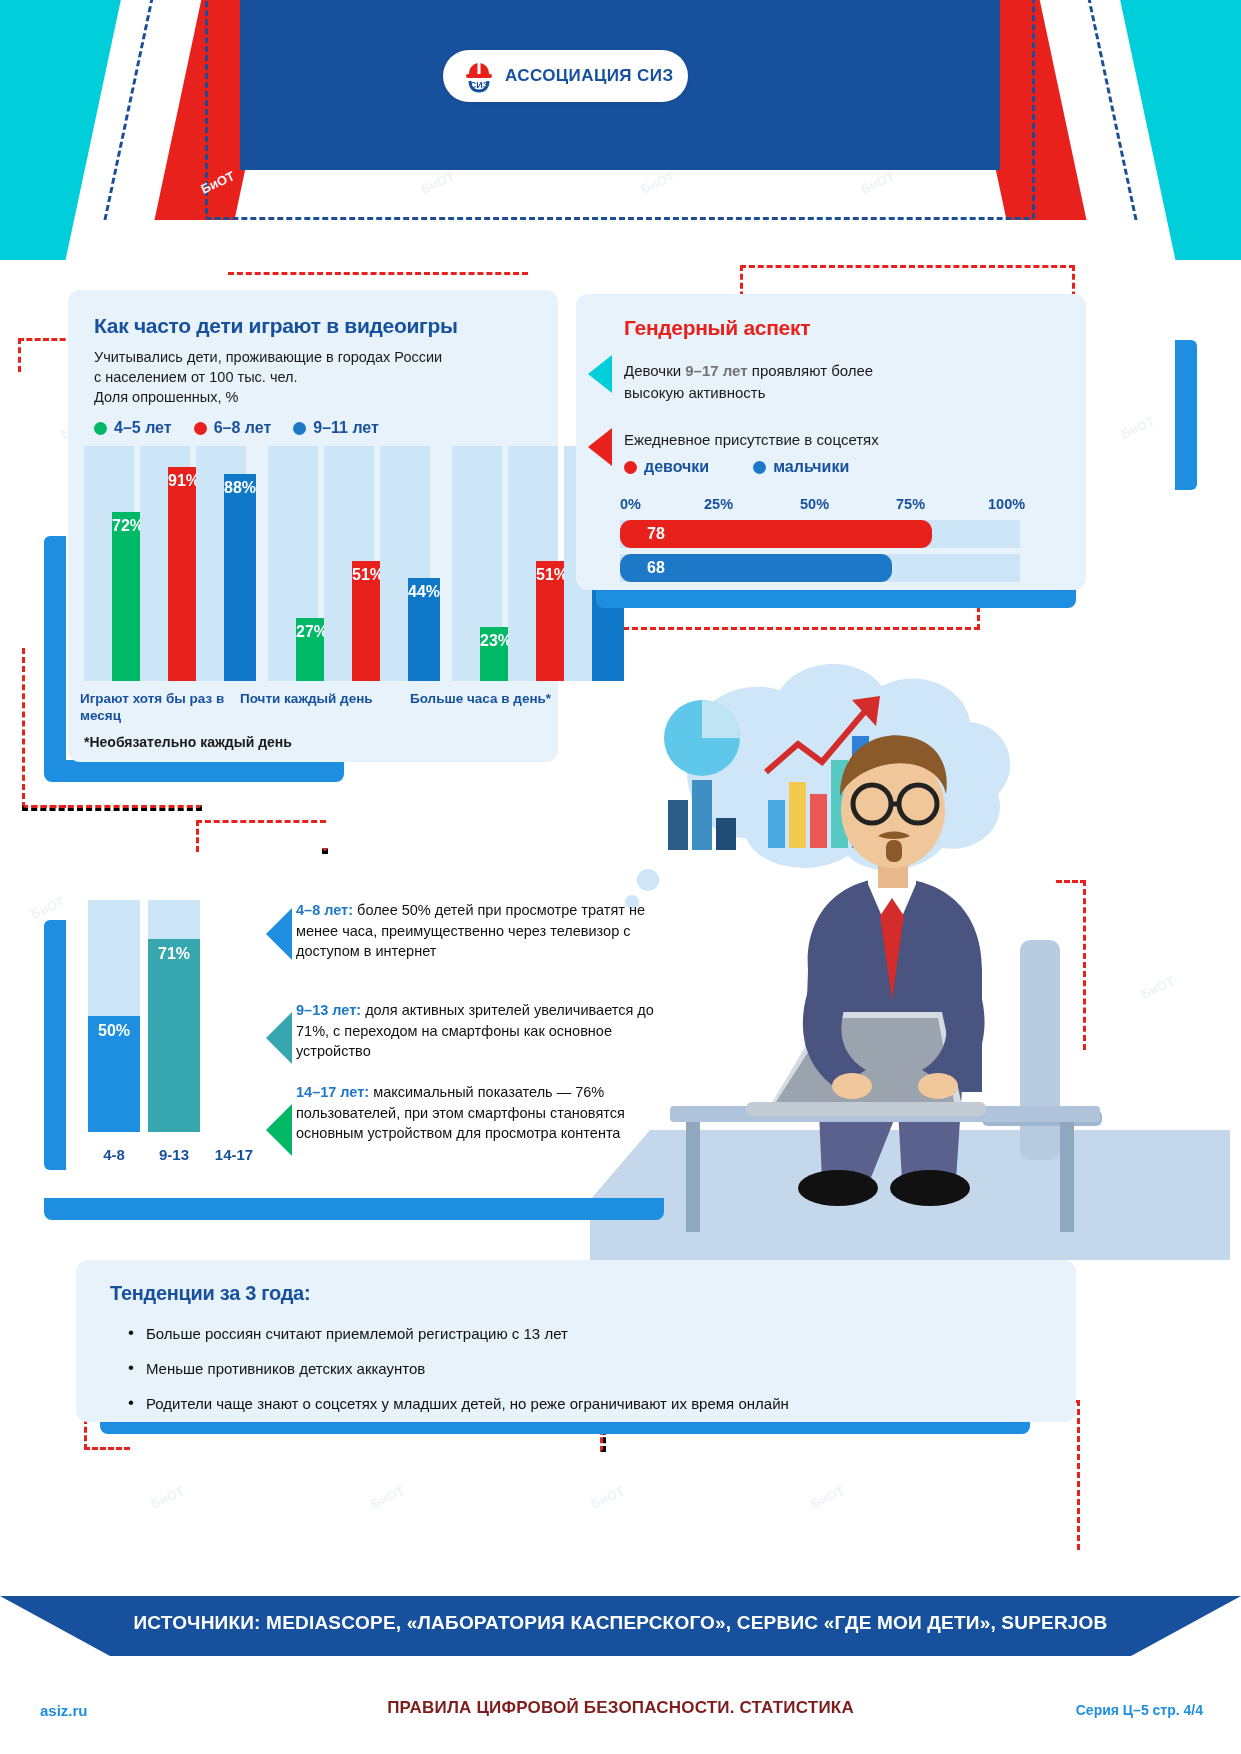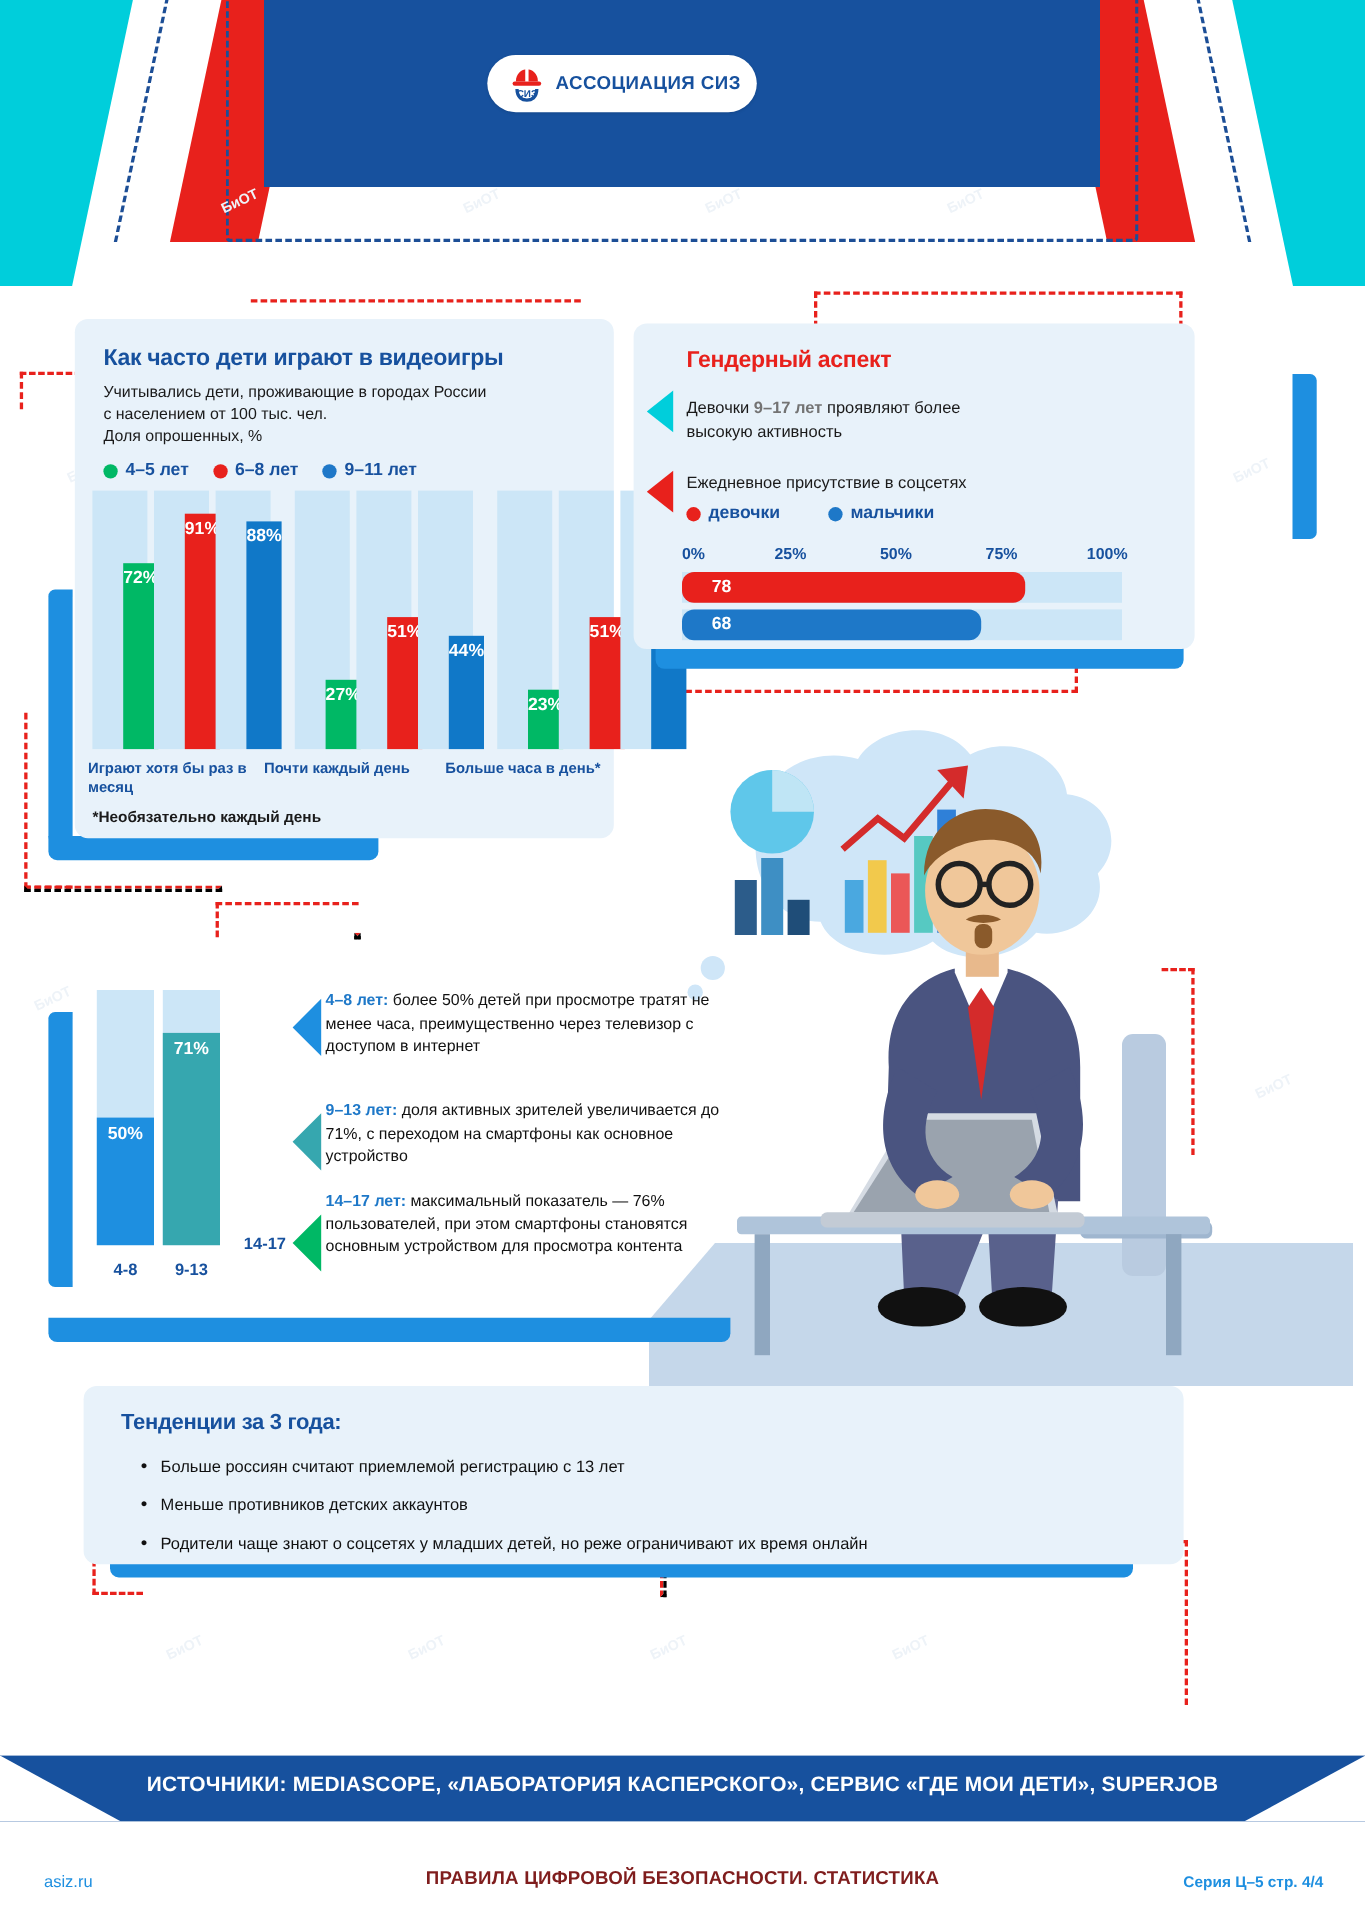--- a/index.html
+++ b/index.html
@@ -93,21 +93,21 @@
   .src-band { position:absolute; left:0; top:1596px; width:1241px; height:60px; background:#17519E; }
   .src-band-notch { position:absolute; left:0; top:1596px; width:110px; height:60px; background:#fff;
                     clip-path: polygon(0 0, 0 100%, 100% 100%); }
   .src-band-notch-r { position:absolute; right:0; top:1596px; width:110px; height:60px; background:#fff;
                     clip-path: polygon(100% 0, 100% 100%, 0 100%); }
   .src-txt { position:absolute; left:0; top:1612px; width:1241px; text-align:center;
              color:#fff; font-weight:bold; font-size:19px; letter-spacing:.2px; }
   .foot { position:absolute; left:0; top:1656px; width:1241px; height:98px; background:#fff; }
   .foot-title { position:absolute; left:0; top:1698px; width:1241px; text-align:center;
                 color:#7f1d1d; font-weight:bold; font-size:17px; letter-spacing:.2px; }
-  .foot-left { position:absolute; left:40px; top:1702px; color:#1E8FE0; font-weight:normal; font-size:15px; }
+  .foot-left { position:absolute; left:40px; top:1702px; color:#1E8FE0; font-weight:bold; font-size:15px; }
   .foot-right { position:absolute; right:38px; top:1702px; color:#1E8FE0; font-weight:bold; font-size:14px; }
 
   
   .dashdec { position:absolute; border-style:dashed; }
 </style>
 </head>
 <body>
 
 <div id="page">
 
@@ -247,21 +247,21 @@
           <div class="bartrack"></div>
         <div class="bar" style="background:#1078C8;height:58%;">
             <span class="vlabel">58%</span>
           </div>
         </div>
     </div>
   </div>
 
   <div class="cat" style="position:absolute;left:80px;top:690px;width:180px;">Играют хотя бы раз в месяц</div>
   <div class="cat" style="position:absolute;left:240px;top:690px;width:160px;">Почти каждый день</div>
-  <div class="cat" style="position:absolute;left:376px;top:690px;width:170px;text-align:right;">Больше часа в день*</div>
+  <div class="cat" style="position:absolute;left:410px;top:690px;width:170px;">Больше часа в день*</div>
   <div class="footnote" style="left:84px;top:734px;">*Необязательно каждый день</div>
 
   <div class="panel-tab" style="right:44px;top:340px;height:150px;border-radius:0 6px 6px 0;"></div>
   <div class="panel-shadowbar" style="left:596px;top:588px;width:480px;height:20px;"></div>
   <div class="panel" style="left:576px;top:294px;width:510px;height:296px;">
     <div style="padding:22px 20px 0 48px;">
       <div class="p-title-red">Гендерный аспект</div>
       <div class="p-sub" style="margin-top:20px;font-size:15px;line-height:22px;">
         <span>Девочки </span><b style="color:#737373;">9–17 лет</b><span> проявляют более</span>
         <div>высокую активность</div>
@@ -377,21 +377,21 @@
     </div>
     <div class="c3-bar" style="height:272px;">
       <div class="c3-track"></div>
       <div class="c3-fill" style="height:71%;background:#36A7AF;">
           <span>71%</span>
         </div>
     </div>
   </div>
   <div class="c3-cat" style="left:88px;top:1146px;">4-8</div>
   <div class="c3-cat" style="left:148px;top:1146px;">9-13</div>
-  <div class="c3-cat" style="left:208px;top:1122px;text-align:right;">14-17</div>
+  <div class="c3-cat" style="left:208px;top:1146px;">14-17</div>
 
   <div class="tri-left" style="position:absolute;left:266px;top:908px;border-right:26px solid #1E8FE0;border-top-width:26px;border-bottom-width:26px;"></div>
   <div class="c3-note" style="left:296px;top:900px;">
     <b>4–8 лет:</b><span> более 50% детей при просмотре тратят не менее часа, преимущественно через телевизор с доступом в интернет</span>
   </div>
 
   <div class="tri-left" style="position:absolute;left:266px;top:1012px;border-right:26px solid #36A7AF;border-top-width:26px;border-bottom-width:26px;"></div>
   <div class="c3-note" style="left:296px;top:1000px;">
     <b>9–13 лет:</b><span> доля активных зрителей увеличивается  до 71%,  с переходом на смартфоны как основное устройство</span>
   </div>

